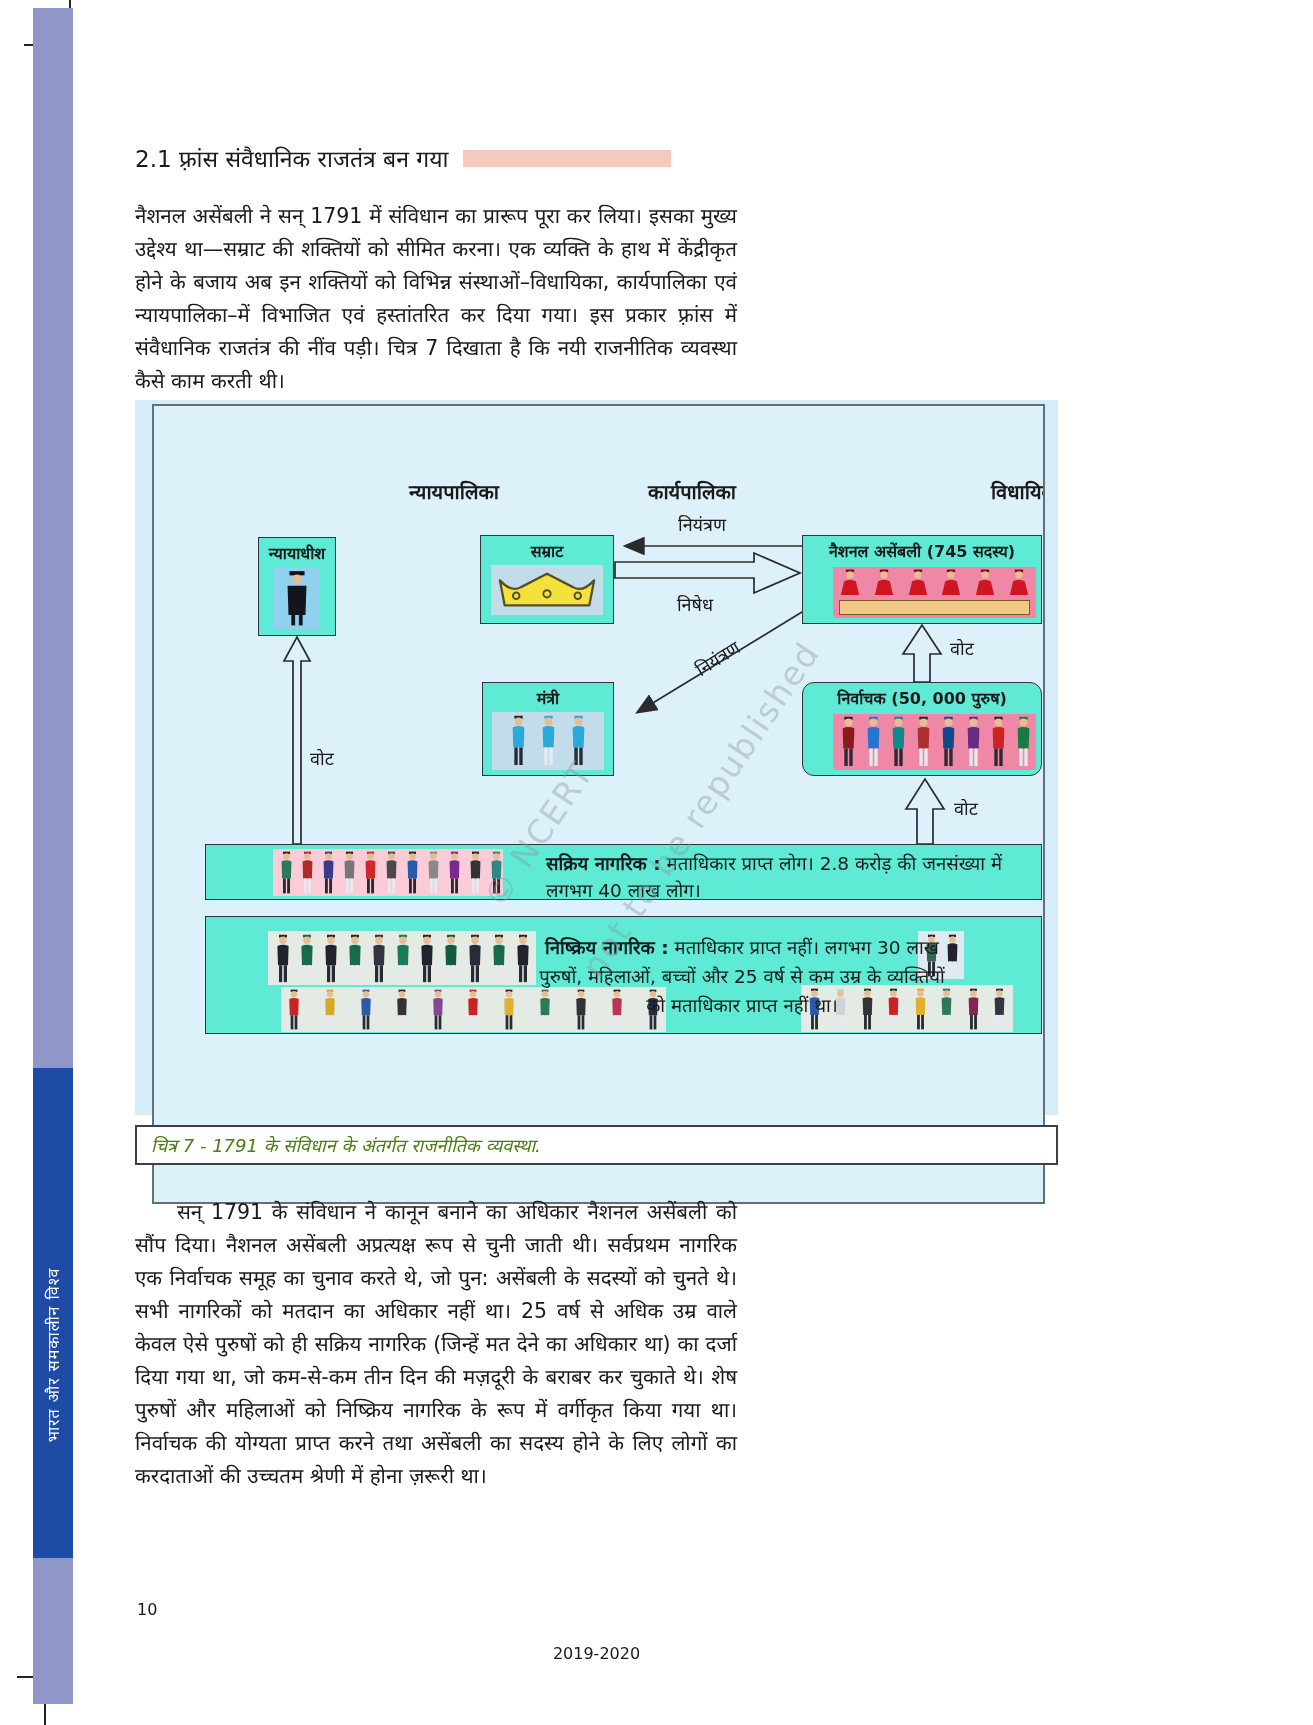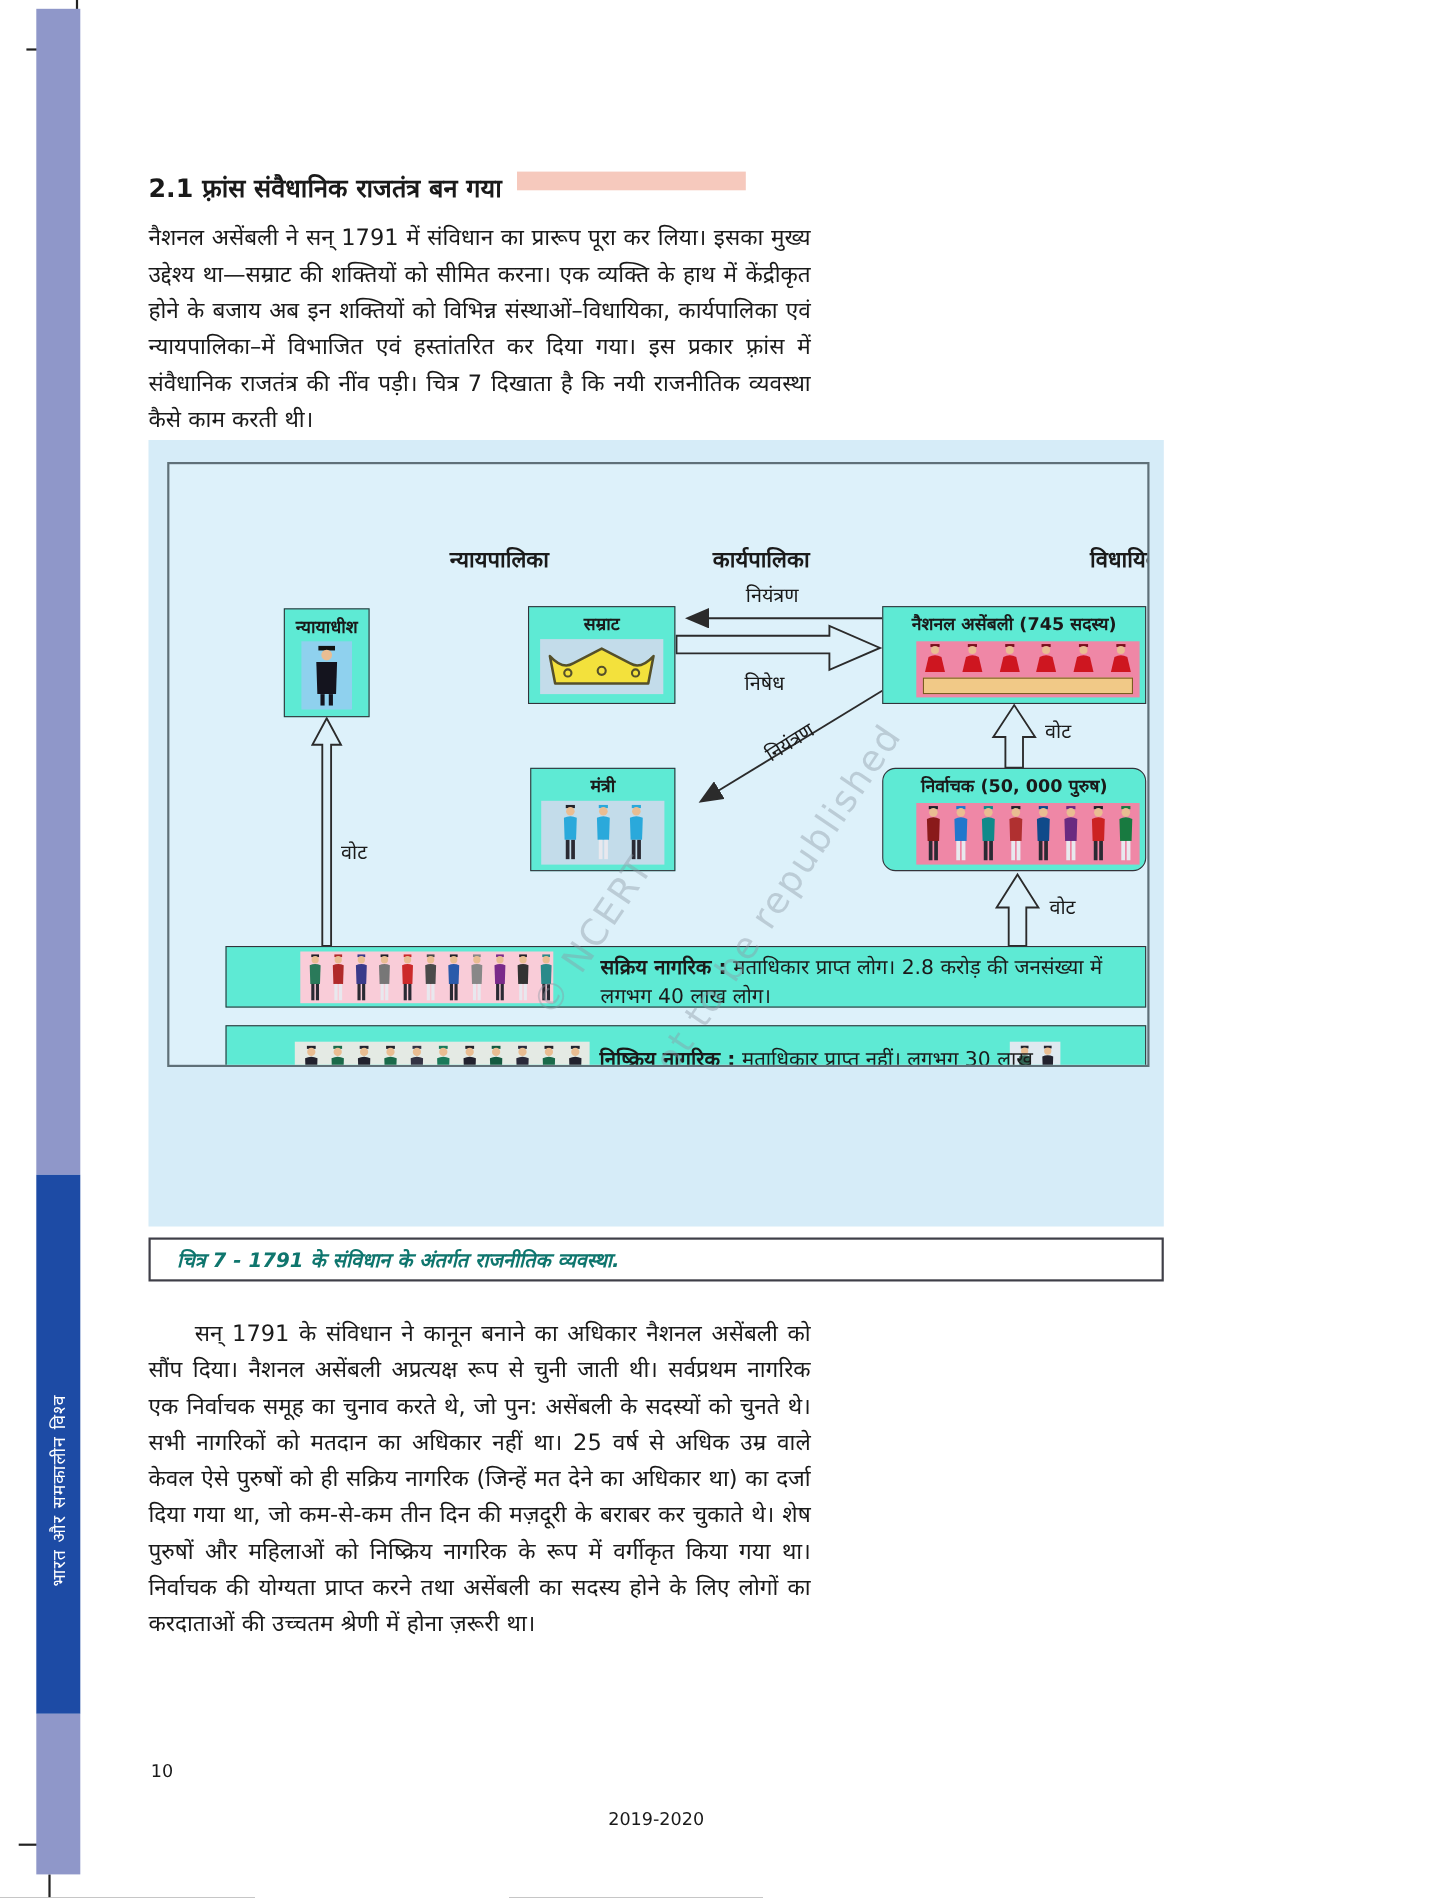--- a/index.html
+++ b/index.html
@@ -13,30 +13,30 @@
   
   .sb-light{position:absolute;left:33px;top:8px;width:40px;height:1060px;background:var(--sidebar-light,#8f97c9);}
   .sb-dark{position:absolute;left:33px;top:1068px;width:40px;height:490px;background:var(--sidebar-dark,#1d4ba5);}
   .sb-light2{position:absolute;left:33px;top:1558px;width:40px;height:146px;background:var(--sidebar-light,#8f97c9);}
   .sb-text{
     position:absolute;left:-57px;top:1344px;width:220px;height:22px;
     transform:rotate(-90deg);color:#fff;font-size:16px;text-align:center;letter-spacing:1px;
   }
   
   .heading{position:absolute;left:135px;top:142px;width:860px;display:flex;align-items:center;gap:14px;}
-  .heading .txt{font-size:23px;font-weight:bold;white-space:nowrap;margin-top:12px;}
+  .heading .txt{font-size:23px;font-weight:normal;white-space:nowrap;}
   .heading .bar{width:208px;height:17px;background:var(--heading-bar,#f6c9bd);}
   
   .para{position:absolute;left:135px;width:602px;font-size:20.5px;line-height:33px;text-align:justify;}
   .para1{top:200px;}
   .para2{top:1196px;text-indent:42px;}
   
   .panel{position:absolute;left:135px;top:400px;width:923px;height:715px;background:var(--panel,#d6ecf8);}
   .inner{
-    position:absolute;left:17px;top:20px;width:893px;height:550px;
+    position:absolute;left:17px;top:4px;width:893px;height:800px;
     background:var(--inner,#ddf1fa);border:2px solid #5f7078;box-sizing:border-box;overflow:hidden;
   }
   .colhead{position:absolute;top:72px;font-size:20px;font-weight:bold;text-align:center;}
   .ch-jud{left:220px;width:160px;}
   .ch-exe{left:458px;width:160px;}
   .ch-leg{left:790px;width:165px;}
   .node{
     position:absolute;background:#5eead4;border:1.6px solid #33333a;box-sizing:border-box;
     text-align:center;
   }
@@ -89,21 +89,21 @@
   .rt-passive{left:332px;top:16px;width:408px;line-height:29px;text-align:center;}
   
   .wm{position:absolute;color:rgba(140,152,164,0.42);font-size:33px;letter-spacing:2px;transform-origin:left center;transform:rotate(-56deg);white-space:nowrap;}
   .wm1{left:338px;top:478px;}
   .wm2{left:436px;top:548px;}
   
   .caption{
     position:absolute;left:135px;top:1125px;width:923px;height:40px;background:#fff;
     border:2px solid #3f3f48;box-sizing:border-box;display:flex;align-items:center;
   }
-  .caption .ctext{margin-left:24px;font-size:18px;font-style:italic;font-weight:700;color:#0f766e;}
+  .caption .ctext{margin-left:14px;font-size:18px;font-style:italic;font-weight:400;color:#4d7c0f;}
   
   .pagenum{position:absolute;left:137px;top:1600px;font-size:16px;}
   .year{position:absolute;left:135px;top:1644px;width:923px;text-align:center;font-size:16px;}
 </style>
 </head>
 <body>
 
 <div class="page">
 
   <div class="mark" style="left:69px;top:0;width:2px;height:16px;"></div>

